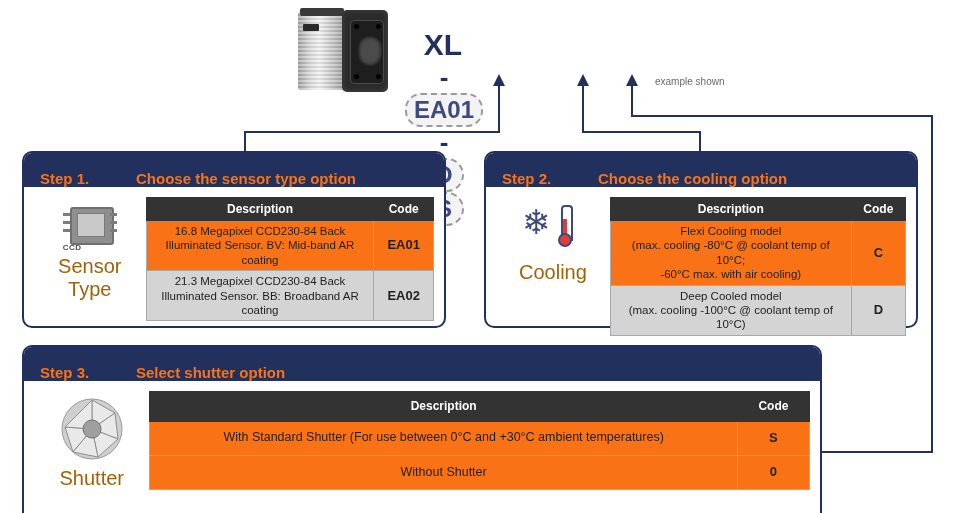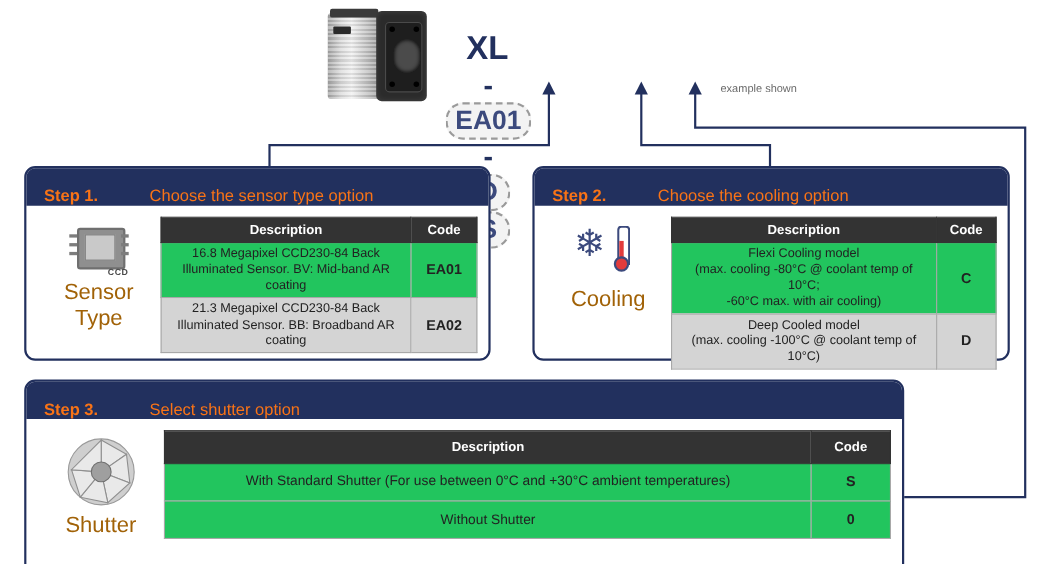--- a/index.html
+++ b/index.html
@@ -76,21 +76,21 @@
   .panel {
     position:absolute; border:2px solid #22305e; border-radius:10px;
     background:#ffffff; box-sizing:border-box;
   }
   .panel-head {
     background:#22305e; color:#f97316; height:34px;
     border-radius:8px 8px 0 0;
     display:flex; align-items:flex-end; box-sizing:border-box;
   }
   .step-label { font-size:15px; font-weight:bold; padding-left:16px; width:96px; }
-  .step-title { font-size:15px; font-weight:normal; }
+  .step-title { font-size:15px; font-weight:bold; }
 
   .panel-body { display:flex; padding:10px 10px 12px 10px; box-sizing:border-box; }
   .icon-col {
     width:118px; display:flex; flex-direction:column; align-items:center;
     justify-content:flex-start; padding-top:6px;
   }
   .icon-caption {
     color:#a16207; font-size:20px; font-weight:normal; text-align:center;
     line-height:1.15; margin-top:6px;
   }
@@ -99,35 +99,35 @@
   table.opts th {
     background:#333333; color:#ffffff; font-size:12px; font-weight:bold;
     padding:4px 6px; border:1px solid #333;
   }
   table.opts td {
     border:1px solid #a8a8a8; padding:3px 6px; text-align:center;
     line-height:1.25; color:#222;
   }
   td.code { font-weight:bold; font-size:13px; }
   tr.alt td { background:#d4d4d4; }
-  tr.plain td { background:#22c55e; }
+  tr.plain td { background:#f97316; }
 
   
   .chip { width:54px; height:46px; position:relative; }
   .chip-body {
     position:absolute; left:7px; top:4px; width:40px; height:34px;
     background:#8f8f8f; border:2px solid #6f6f6f; border-radius:3px;
   }
   .chip-core {
     position:absolute; left:14px; top:10px; width:26px; height:22px;
     background:#c9c9c9; border:1px solid #7a7a7a;
   }
   .chip-pin { position:absolute; background:#7d7d7d; }
   .chip-text {
-    position:absolute; left:0; top:40px; width:54px; text-align:right;
+    position:absolute; left:0; top:40px; width:54px; text-align:left;
     font-size:8px; font-weight:bold; color:#4a4a4a; letter-spacing:.5px;
   }
 
   
   .cool { width:62px; height:52px; position:relative; }
   .snow { position:absolute; left:0; top:2px; font-size:34px; color:#3c4a7d; line-height:34px; }
   .thermo { position:absolute; left:36px; top:2px; width:14px; height:46px; }
   .thermo-tube {
     position:absolute; left:3px; top:0; width:8px; height:34px;
     border:2px solid #3c4a7d; border-bottom:none; border-radius:4px 4px 0 0; background:#fff;

